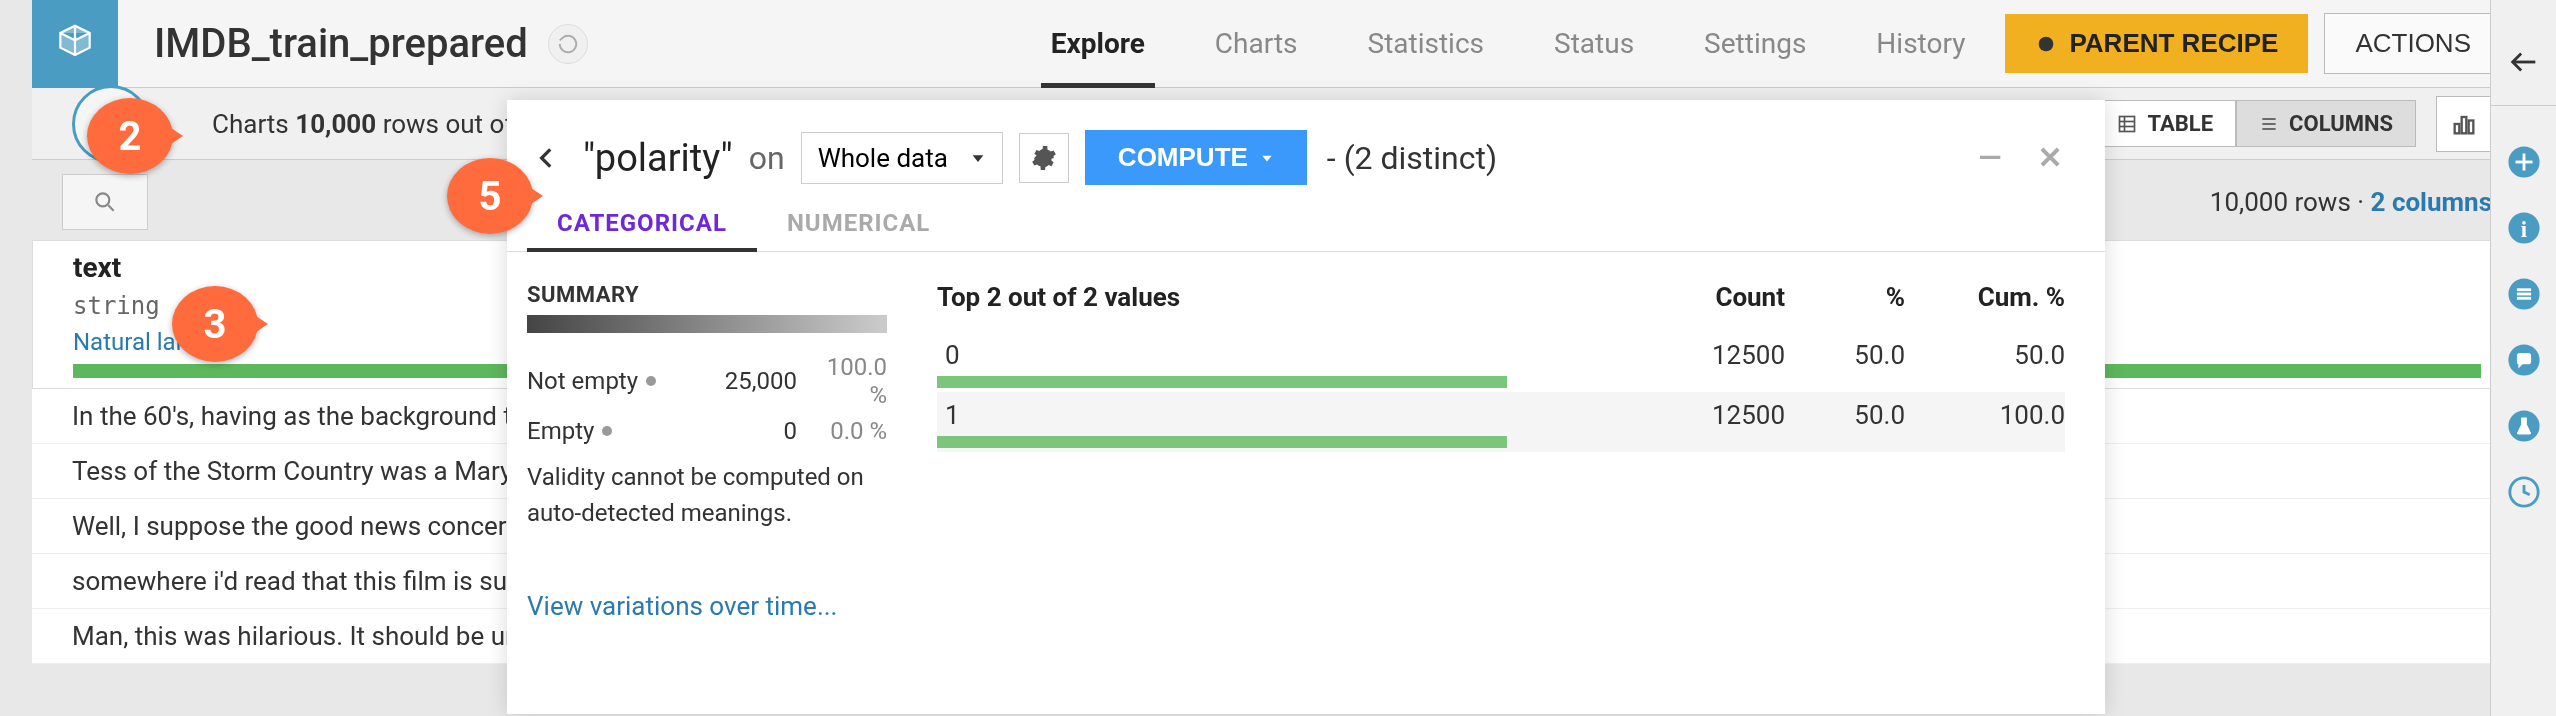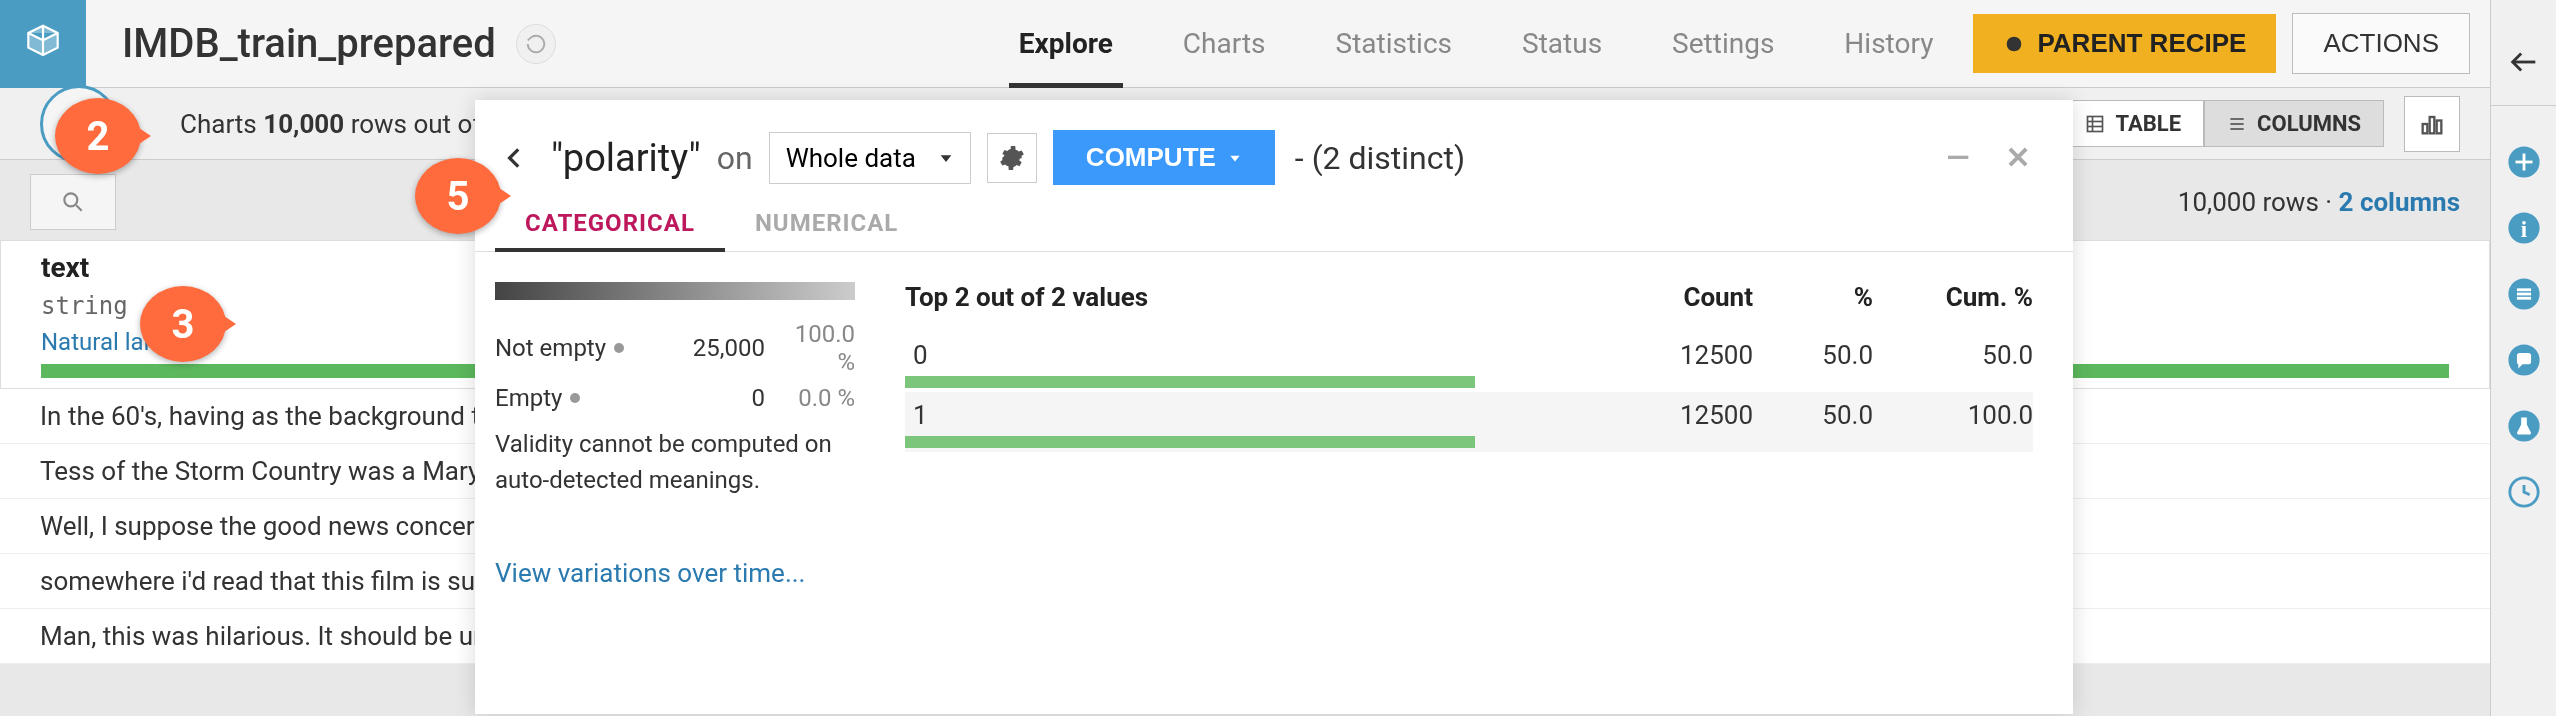--- a/index.html
+++ b/index.html
@@ -57,21 +57,21 @@
 .on-text { font-size: 32px; color: #666; }
 .scope-select { border: 1px solid #ccc; background: #fff; padding: 10px 16px; font-size: 26px; display: flex; align-items: center; gap: 22px; cursor: pointer; }
 .gear-btn { width: 50px; height: 50px; border: 1px solid #ccc; background: #fff; display: flex; align-items: center; justify-content: center; cursor: pointer; }
 .compute-btn { background: #3b99fc; color: #fff; font-weight: 700; font-size: 26px; padding: 12px 33px; border: none; cursor: pointer; display: flex; align-items: center; gap: 12px; }
 .distinct-text { font-size: 32px; color: #333; margin-left: 4px; }
 .modal-controls-right { margin-left: auto; display: flex; gap: 30px; }
 .min-btn, .close-btn { width: 30px; height: 30px; color: #aaa; cursor: pointer; display: flex; align-items: center; justify-content: center; font-size: 30px; font-weight: bold; }
 
 .modal-tabs { display: flex; border-bottom: 1px solid #ddd; padding-left: 20px; }
 .modal-tab { padding: 14px 30px; font-size: 24px; font-weight: 700; color: #aaa; letter-spacing: 1px; cursor: pointer; position: relative; }
-.modal-tab.active { color: #be185d; }
+.modal-tab.active { color: #6d28d9; }
 .modal-tab.active::after { content: ''; position: absolute; bottom: -1px; left: 0; right: 0; height: 4px; background: #333; }
 
 .modal-body { display: flex; padding: 30px 40px 0 20px; gap: 50px; }
 .summary-panel { width: 360px; }
 .summary-title { font-size: 22px; font-weight: 700; color: #333; margin-bottom: 8px; letter-spacing: 0.5px; }
 .summary-gradient { height: 18px; background: linear-gradient(to right, #444, #ccc); margin-bottom: 20px; }
 .summary-row { display: flex; align-items: center; font-size: 24px; color: #333; margin-bottom: 8px; }
 .summary-row .dot { width: 10px; height: 10px; border-radius: 50%; background: #999; margin-left: 8px; }
 .summary-row .val { margin-left: auto; }
 .summary-row .pct { color: #888; margin-left: 10px; width: 80px; text-align: right; }
@@ -101,21 +101,21 @@
 .callout-2 { top: 98px; left: 55px; }
 .callout-3 { top: 286px; left: 140px; }
 .callout-5 { top: 158px; left: 415px; }
 
 
 .right-sidebar { position: absolute; right: 0; top: 0; width: 66px; height: 100%; background: #f0f0f0; border-left: 1px solid #ccc; display: flex; flex-direction: column; align-items: center; padding-top: 18px; gap: 26px; }
 .right-sidebar .side-icon { width: 40px; height: 40px; display: flex; align-items: center; justify-content: center; color: #4a9cc2; cursor: pointer; }
 .right-sidebar .side-icon svg { width: 34px; height: 34px; }
 .back-arrow-box { height: 88px; display: flex; align-items: center; justify-content: center; width: 100%; border-bottom: 1px solid #ccc; margin-bottom: 10px; }
 
-.main-wrap { width: 2490px; position: relative; }
+.main-wrap { width: 2490px; position: relative; margin-left: 32px; }
 </style>
 </head>
 <body>
 
 <div class="main-wrap">
 
 <div class="header">
   <div class="logo-box">
     <svg viewBox="0 0 24 24" fill="white" class="logo-svg">
           <path d="M12 2 L20 6 L20 14 L12 18 L4 14 L4 6 Z M12 2 L12 10 M4 6 L12 10 L20 6 M12 10 L12 18" stroke="white" stroke-width="1.2" fill="rgba(255,255,255,0.3)"></path>
@@ -242,20 +242,21 @@
     </div>
   </div>
 
   <div class="modal-tabs">
     <div class="modal-tab active">CATEGORICAL</div>
     <div class="modal-tab">NUMERICAL</div>
   </div>
 
   <div class="modal-body">
     <div class="summary-panel">
+      <div class="summary-title">SUMMARY</div>
       <div class="summary-gradient"></div>
       <div class="summary-row">
         <span>Not empty</span>
             <span class="dot"></span>
         <span class="val">25,000</span>
         <span class="pct">100.0 %</span>
       </div>
       <div class="summary-row">
         <span>Empty</span>
             <span class="dot"></span>

